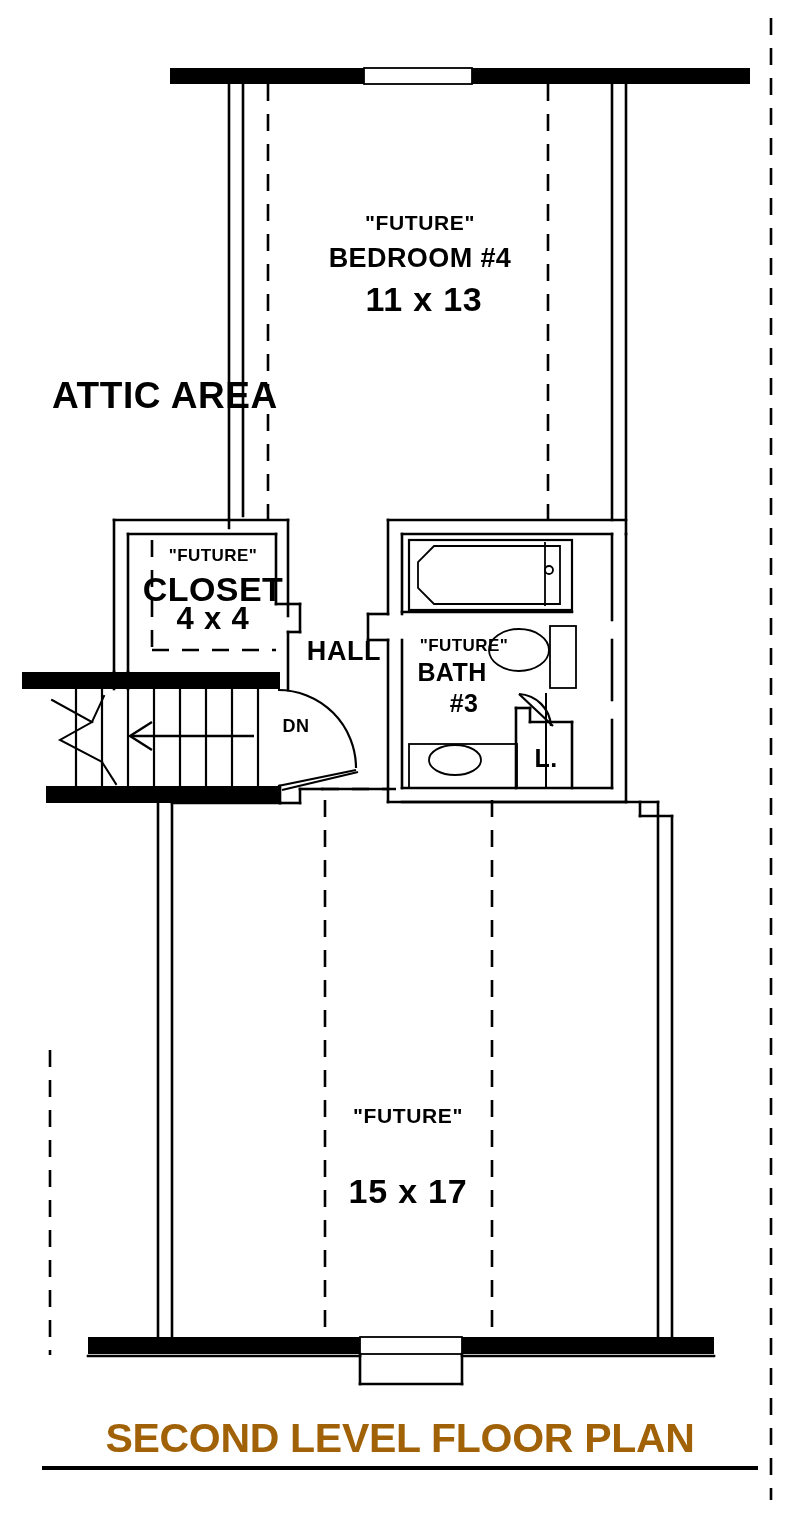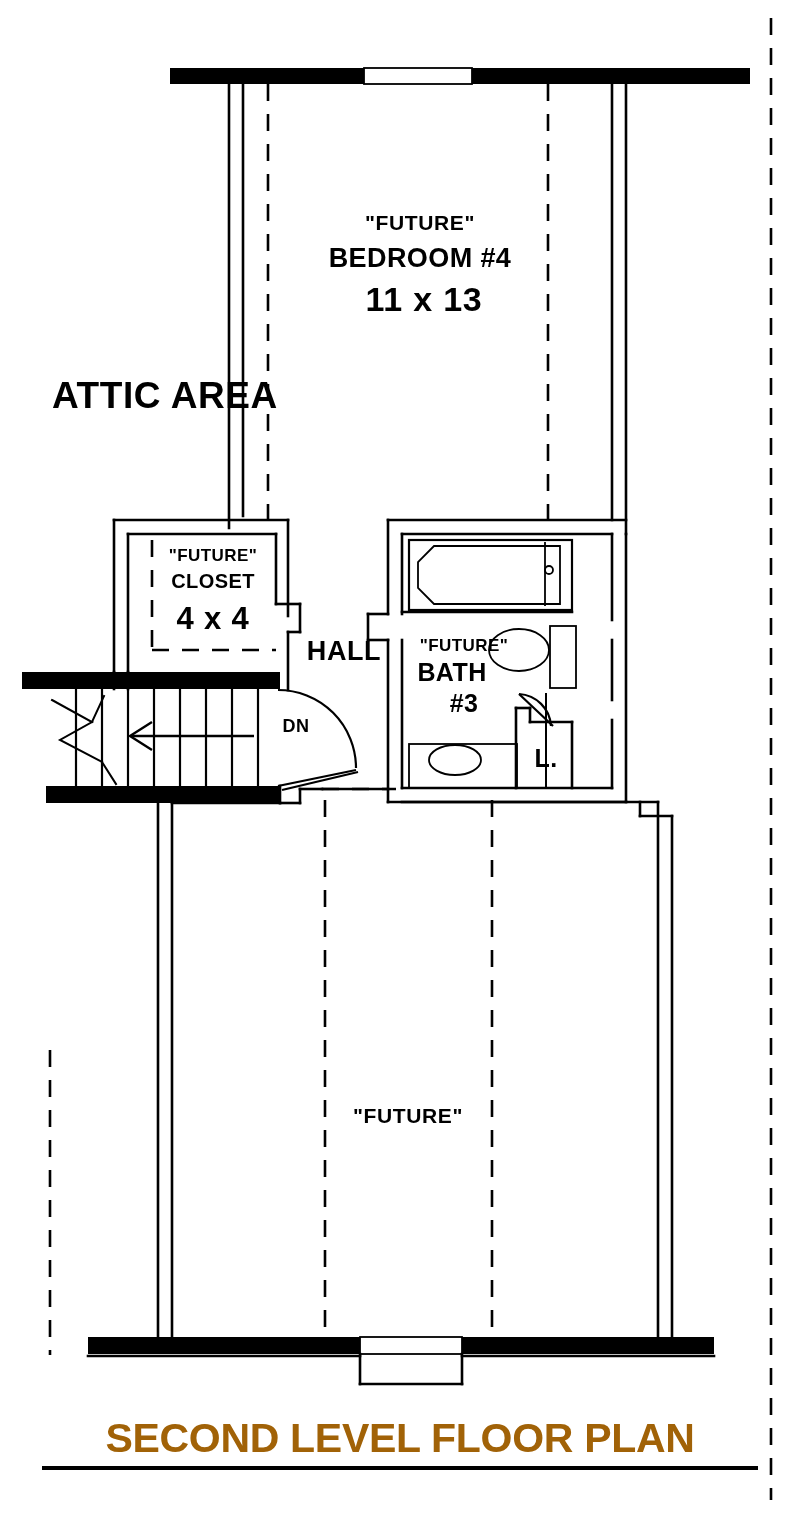--- a/index.html
+++ b/index.html
@@ -90,21 +90,21 @@
   }
   .lbl-quote   { font-size: 21px; letter-spacing: 0.6px; }
   .lbl-room    { font-size: 27px; letter-spacing: 0.4px; }
   .lbl-dim     { font-size: 34px; letter-spacing: 0.8px; }
   .lbl-area    { font-size: 37px; letter-spacing: 0.6px; margin-left: 44px; }
   .lbl-hall    { font-size: 27px; letter-spacing: 0.6px; }
   .lbl-bath-q  { font-size: 17px; letter-spacing: 0.4px; }
   .lbl-bath    { font-size: 25px; letter-spacing: 0.4px; }
   .lbl-bath-n  { font-size: 25px; letter-spacing: 0.4px; }
   .lbl-closet-q{ font-size: 17px; letter-spacing: 0.4px; }
-  .lbl-closet  { font-size: 20px; letter-spacing: 0.4px; }
+  .lbl-closet  { font-size: 34px; letter-spacing: 0.4px; }
   .lbl-closet-d{ font-size: 31px; letter-spacing: 0.8px; }
   .lbl-dn      { font-size: 18px; letter-spacing: 0.4px; }
   .lbl-linen   { font-size: 25px; letter-spacing: 0.4px; }
 
   #plan-title {
     position: absolute;
     left: 0;
     top: 1415px;
     width: 800px;
     text-align: center;
@@ -333,17 +333,18 @@
 
   <div class="lbl lbl-bath-q" style="left:400px; top:636px; width:128px;">"FUTURE"</div>
   <div class="lbl lbl-bath" style="left:388px; top:658px; width:128px;">BATH</div>
   <div class="lbl lbl-bath-n" style="left:400px; top:689px; width:128px;">#3</div>
 
   <div class="lbl lbl-linen" style="left:524px; top:744px; width:44px;">L.</div>
 
   <div class="lbl lbl-dn" style="left:272px; top:716px; width:48px;">DN</div>
 
   <div class="lbl lbl-quote" style="left:285px; top:1104px; width:246px;">"FUTURE"</div>
+  <div class="lbl lbl-dim" style="left:285px; top:1172px; width:246px;">15 x 17</div>
 
   <div id="plan-title">SECOND LEVEL FLOOR PLAN</div>
   <div id="title-rule"></div>
 
 </div>
 
 </body></html>

